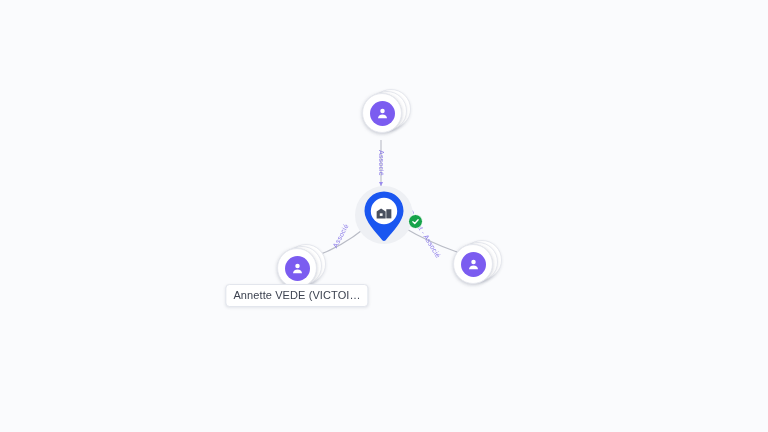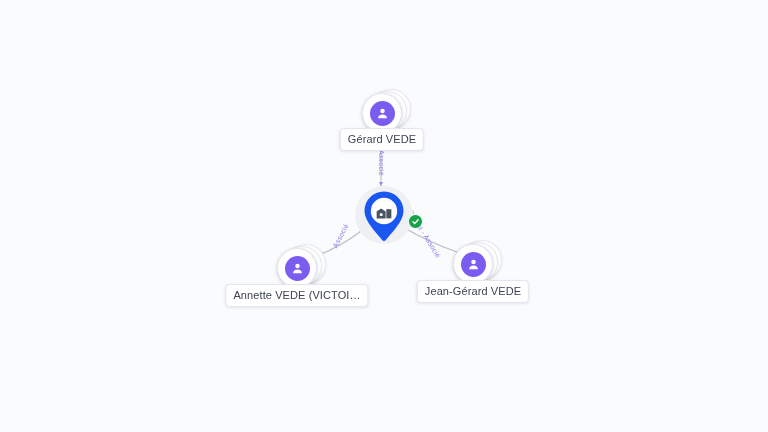--- a/index.html
+++ b/index.html
@@ -180,21 +180,20 @@
     </div>
     <div class="avatar-wrap">
       <div class="avatar">
         <svg width="15" height="15" viewBox="0 0 24 24" fill="#ffffff">
           <circle cx="12" cy="8" r="3.6"></circle>
           <path d="M4.8 19.5c0-3.7 3.2-6 7.2-6s7.2 2.3 7.2 6z"></path>
         </svg>
       </div>
     </div>
   </div>
-  <div class="node-label" style="left:382px; top:128px;">Gérard VEDE</div>
 
   <div class="node" style="left:297px; top:268px;">
     <div class="stack">
       <div class="card c3"></div>
       <div class="card c2"></div>
       <div class="card c1"></div>
     </div>
     <div class="avatar-wrap">
       <div class="avatar">
         <svg width="15" height="15" viewBox="0 0 24 24" fill="#ffffff">
@@ -214,21 +213,20 @@
     </div>
     <div class="avatar-wrap">
       <div class="avatar">
         <svg width="15" height="15" viewBox="0 0 24 24" fill="#ffffff">
           <circle cx="12" cy="8" r="3.6"></circle>
           <path d="M4.8 19.5c0-3.7 3.2-6 7.2-6s7.2 2.3 7.2 6z"></path>
         </svg>
       </div>
     </div>
   </div>
-  <div class="node-label" style="left:473px; top:280px;">Jean-Gérard VEDE</div>
 
   <div id="company-node" style="left:384px; top:216px;">
     <div class="halo"></div>
     <div class="pin">
       <svg width="44" height="52" viewBox="0 0 44 52">
         <path d="M22 1.5 C11 1.5 2.5 10 2.5 21 C2.5 31.5 14 42 20.3 50.2
                  C21.2 51.3 22.8 51.3 23.7 50.2 C30 42 41.5 31.5 41.5 21
                  C41.5 10 33 1.5 22 1.5 Z" fill="#1a56f0"></path>
         <circle cx="22" cy="21" r="13.2" fill="#ffffff"></circle>
       </svg>

